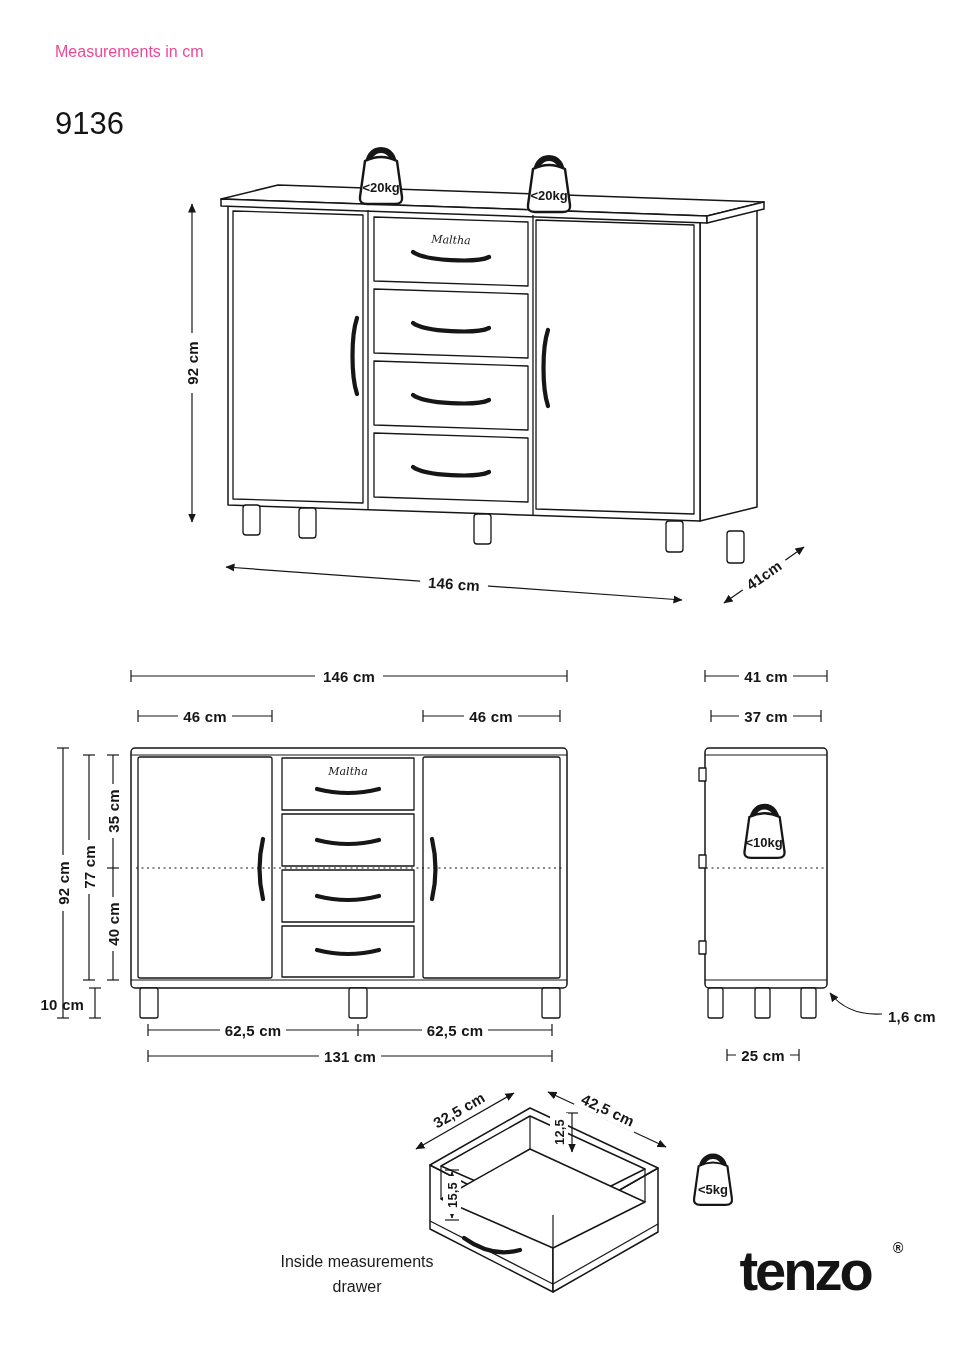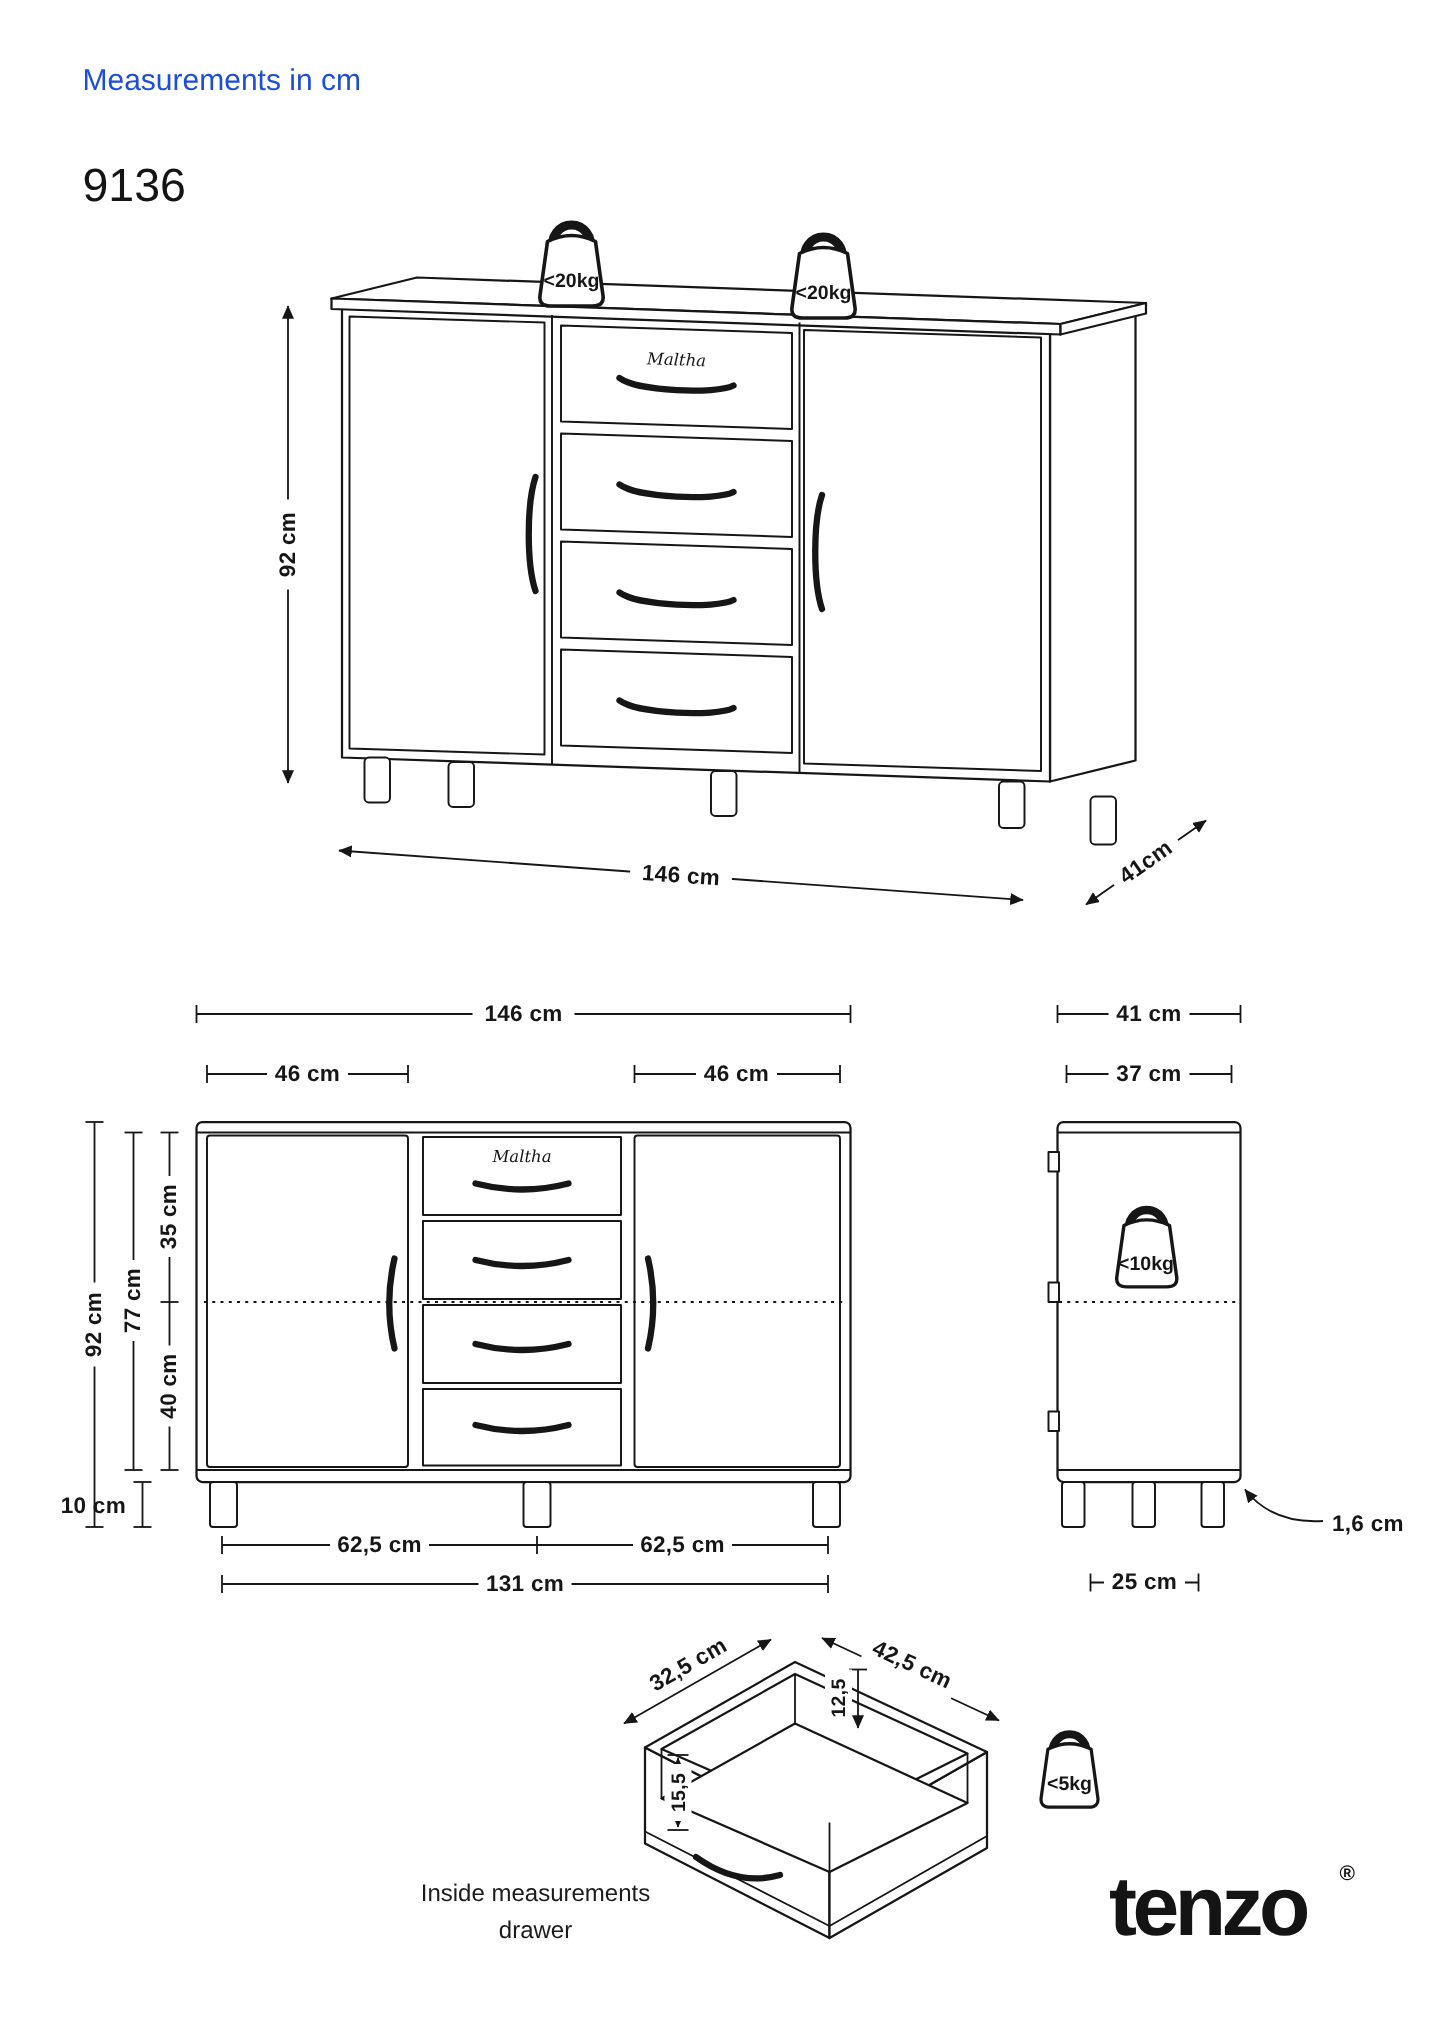--- a/index.html
+++ b/index.html
@@ -1,19 +1,19 @@
 <!DOCTYPE html>
 <html><head>
 <meta charset="utf-8">
 <style>
   *{margin:0;padding:0;box-sizing:border-box}
   html,body{width:960px;height:1357px;background:#fff;font-family:"Liberation Sans",sans-serif;color:#1b1b1b;position:relative;overflow:hidden}
   .hdr{position:absolute;left:55px;top:36px}
   .hdr h1{font-size:23px;font-weight:normal;letter-spacing:.8px;color:#222}
-  .hdr .sub{font-size:20px;margin-top:7px;color:#1d4ed8}
+  .hdr .sub{font-size:16px;margin-top:7px;color:#ec4899}
   .model{position:absolute;left:55px;top:106px;font-size:31px;font-weight:normal;color:#141414}
   svg.diagram{position:absolute;left:0;top:0}
   .face{fill:#fff;stroke:#161616;stroke-width:1.5;stroke-linejoin:round}
   .panel{fill:#fff;stroke:#161616;stroke-width:1.3;stroke-linejoin:round}
   .ln{stroke:#161616;stroke-width:1.2;fill:none}
   .ln2{stroke:#161616;stroke-width:1.3;fill:none}
   .dash{stroke:#161616;stroke-width:1.2;fill:none;stroke-dasharray:2 3.5}
   .handle{stroke:#161616;stroke-width:4.2;fill:none;stroke-linecap:round}
   .dim{stroke:#161616;stroke-width:1.2;fill:none}
   text{fill:#161616}

